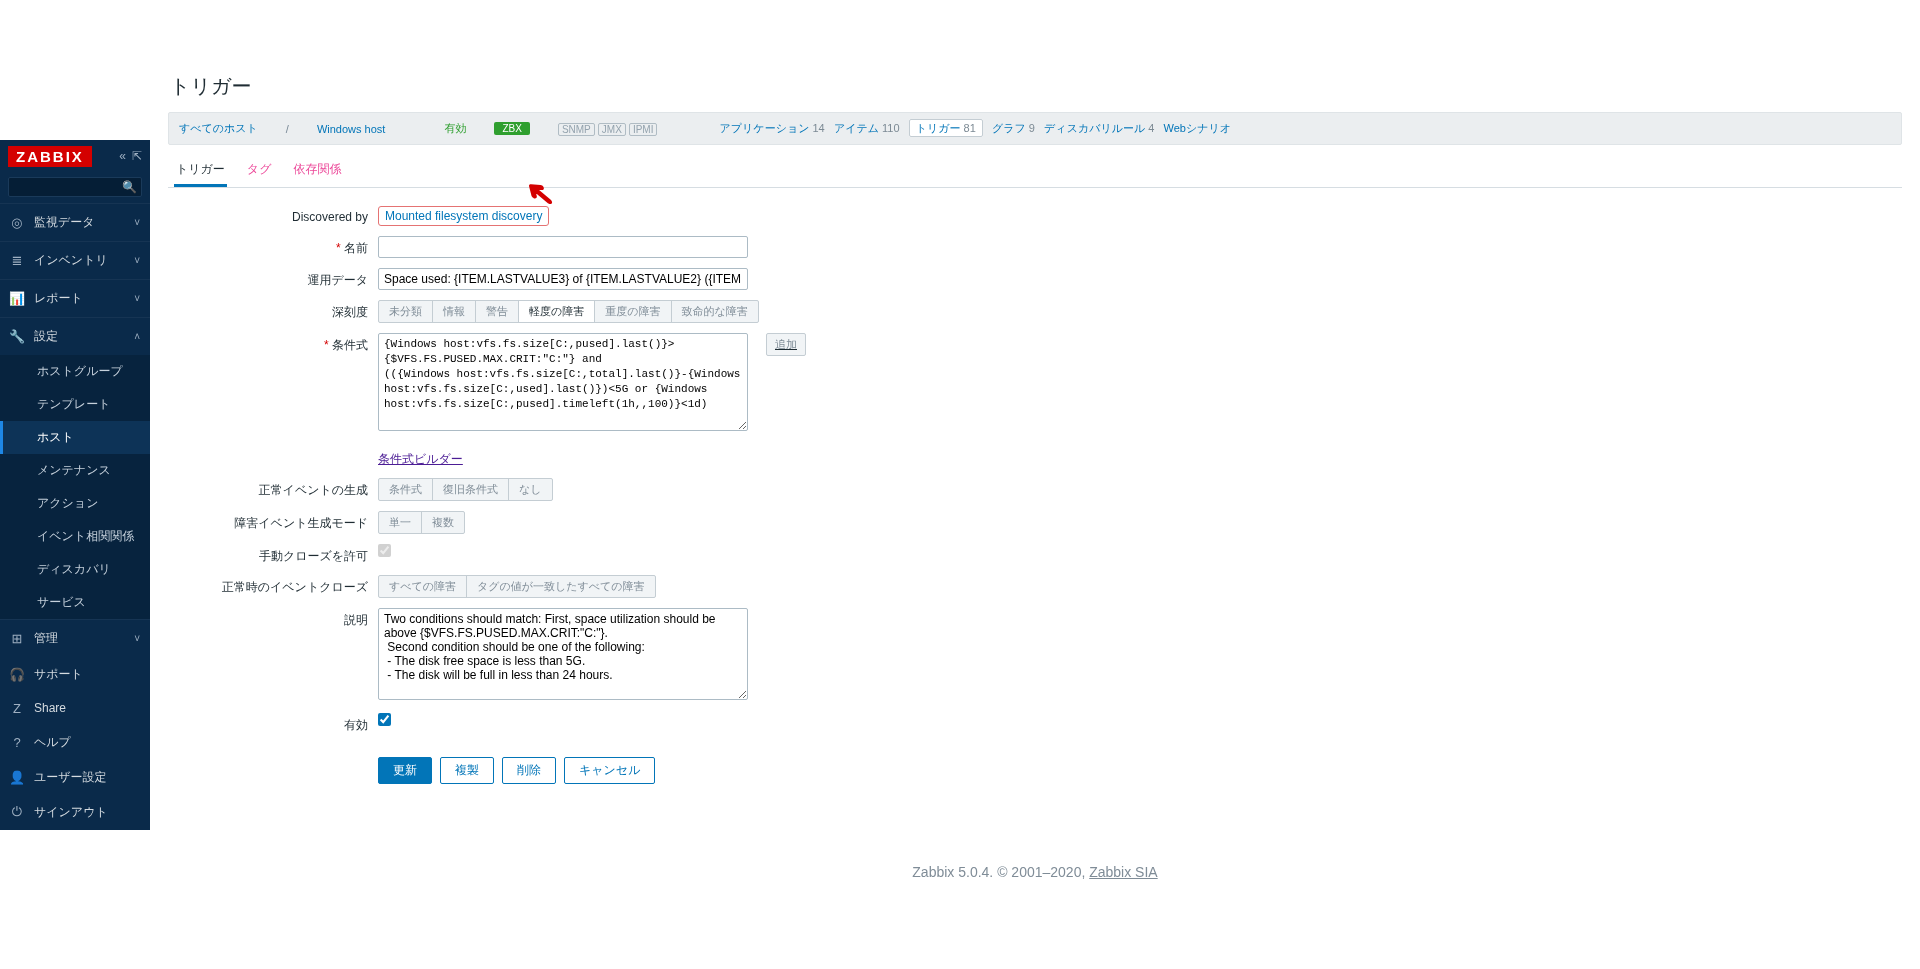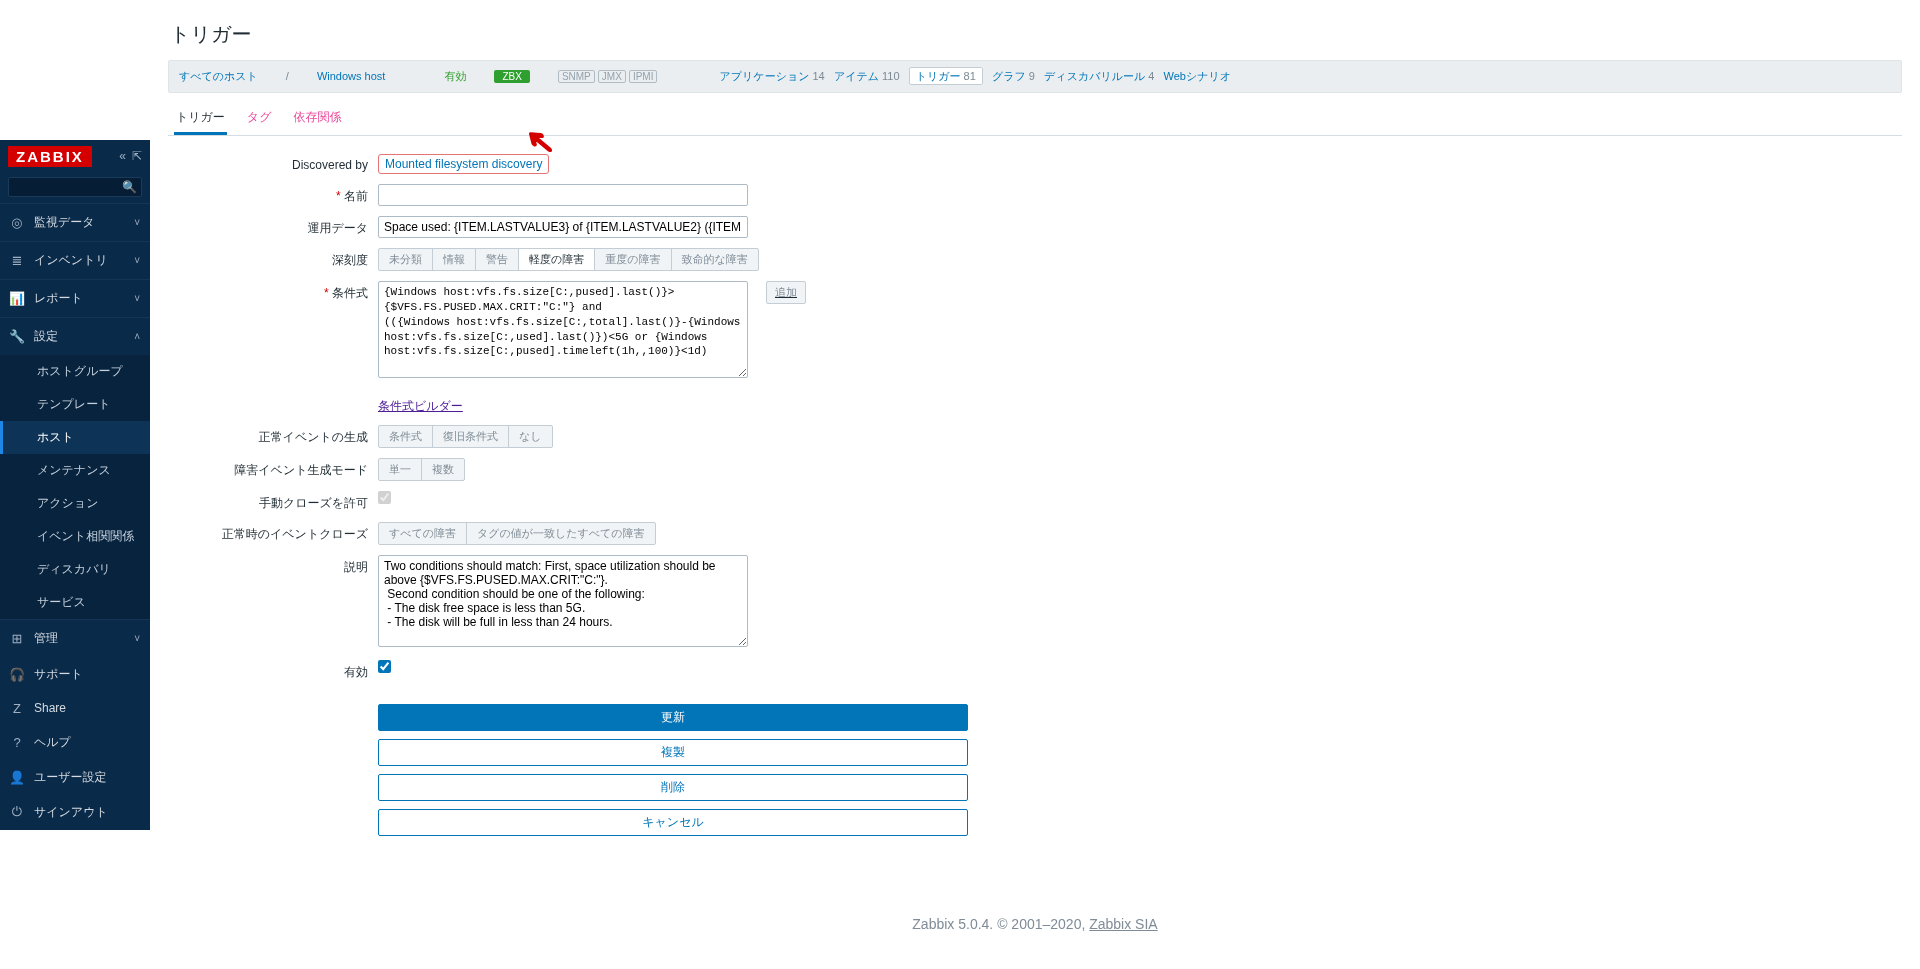--- a/index.html
+++ b/index.html
@@ -55,21 +55,21 @@
 .disc-box a { color: #0275b8; text-decoration: none; }
 
 .btn-group { display: inline-flex; border: 1px solid #c4cdd3; border-radius: 2px; overflow: hidden; background: #f1f4f6; }
 .btn-group .bgi { padding: 3px 10px; color: #7f8c97; border-right: 1px solid #c4cdd3; font-size: 11px; cursor: default; }
 .btn-group .bgi:last-child { border-right: none; }
 .btn-group .bgi.active { background: #fff; color: #1f2c33; }
 .add-btn { margin-left: 8px; border: 1px solid #c4cdd3; background: #f1f4f6; color: #7f8c97; padding: 3px 8px; border-radius: 2px; font-size: 11px; cursor: default; vertical-align: top; }
 .cond-wrap { display: flex; align-items: flex-start; gap: 10px; }
 .link-b { color: #4c1d95; text-decoration: underline; cursor: pointer; display: inline-block; margin-top: 17px; }
 
-.btns-row { margin-top: 23px; display: flex; gap: 8px; padding-left: 210px; flex-direction: column; }
+.btns-row { margin-top: 23px; display: flex; gap: 8px; padding-left: 210px; }
 .btn { border: 1px solid #0275b8; background: #fff; color: #0275b8; padding: 4px 14px; border-radius: 2px; font-size: 12px; cursor: pointer; }
 .btn.primary { background: #0275b8; color: #fff; }
 
 .arrow { position: absolute; color: #d40000; font-size: 28px; font-weight: bold; transform: rotate(220deg) scaleX(1.4); pointer-events: none; }
 .arrow-wrap { position: relative; }
 
 .footer { text-align: center; color: #7f8c97; font-size: 14px; margin-top: 80px; }
 .footer a { color: #7f8c97; }
 
 .chk { accent-color: #0275b8; }

